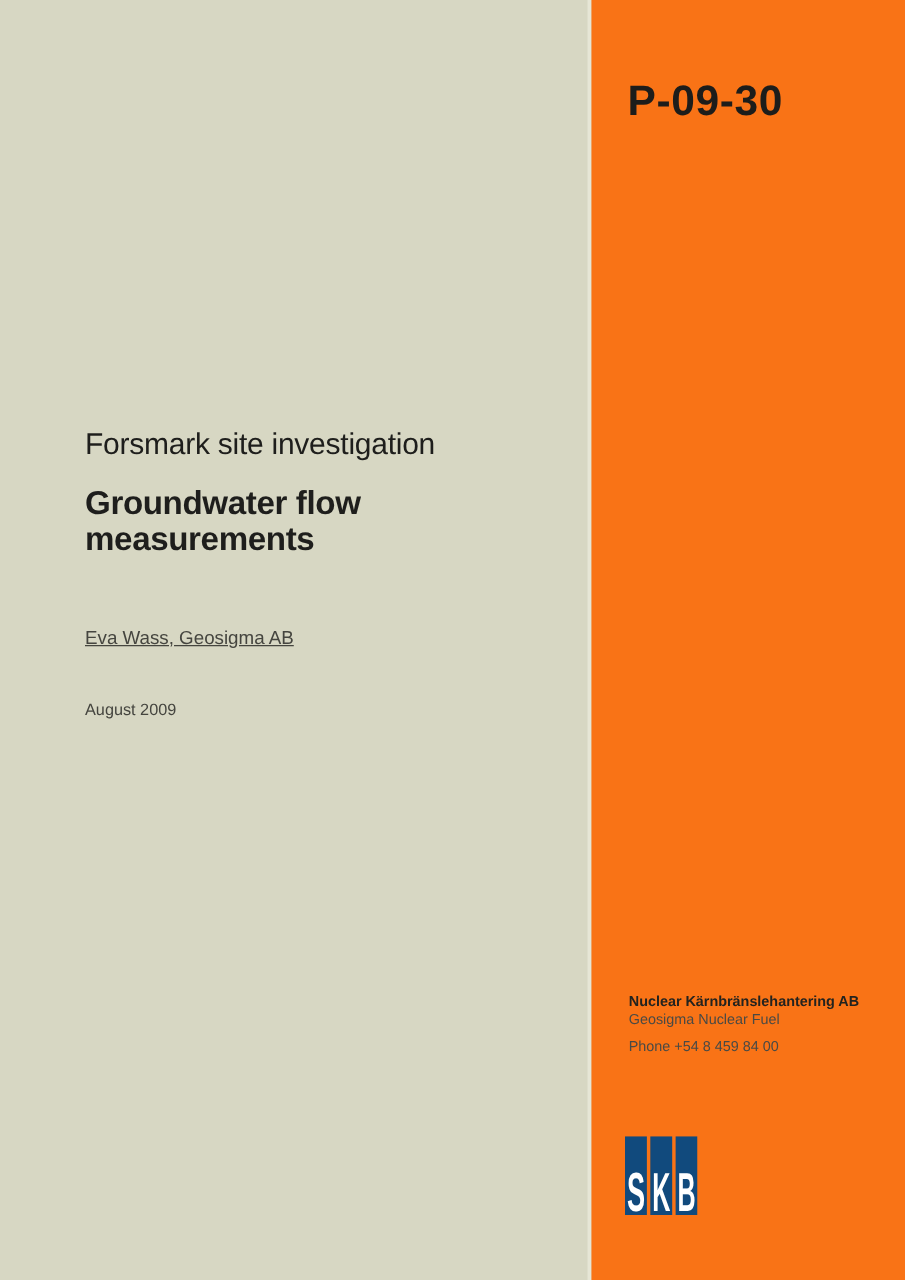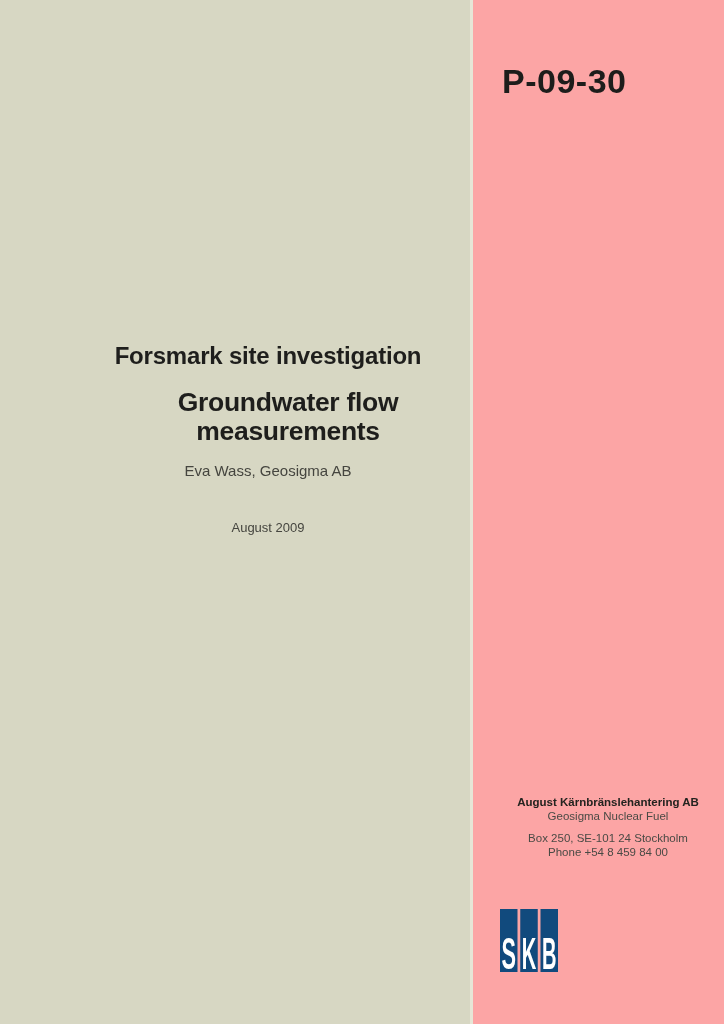--- a/index.html
+++ b/index.html
@@ -7,22 +7,21 @@
   body {
     font-family: "Liberation Sans", sans-serif;
     background: #ffffff;
     position: relative;
     overflow: hidden;
   }
   .page {
     position: absolute;
     left: 0; top: 0;
     width: 724px; height: 1024px;
-    background: #fca5a5;
-    text-align: center;
+    background: #f97316;
   }
   .beige-panel {
     position: absolute;
     left: 0; top: 0;
     width: 473px; height: 1024px;
     background: #d7d7c3;
     border-right: 3px solid #e6e6d6;
   }
   .report-number {
     position: absolute;
@@ -35,45 +34,45 @@
   }
   .title-block {
     position: absolute;
     left: 68px; top: 342px;
     width: 400px;
     color: #1e1e1c;
   }
   .project-title {
     font-size: 24px;
     line-height: 27px;
-    font-weight: bold;
+    font-weight: normal;
     letter-spacing: -0.2px;
   }
   .report-title {
     margin-top: 19px;
     font-size: 26.5px;
     line-height: 28.5px;
     font-weight: bold;
     letter-spacing: -0.3px;
-    margin-left: 40px;
   }
   .report-title span { display: block; }
   .report-subtitle {
     margin-top: 7px;
     font-size: 20px;
     line-height: 23px;
     font-weight: bold;
     letter-spacing: -0.2px;
   }
   .author-line {
-    margin-top: 16px;
+    margin-top: 56px;
     font-size: 15px;
     line-height: 20px;
     font-weight: normal;
     color: #45453f;
+    text-decoration: underline;
   }
   .date-line {
     margin-top: 37px;
     font-size: 13px;
     line-height: 20px;
     color: #45453f;
   }
   .publisher-block {
     position: absolute;
     left: 503px; top: 795px;
@@ -105,24 +104,23 @@
   <div class="title-block">
     <div class="project-title">Forsmark site investigation</div>
     <div class="report-title">
       <span>Groundwater flow measurements</span>
     </div>
     <div class="author-line">Eva Wass, Geosigma AB</div>
     <div class="date-line">August 2009</div>
   </div>
 
   <div class="publisher-block">
-    <div class="publisher-name">August Kärnbränslehantering AB</div>
+    <div class="publisher-name">Nuclear Kärnbränslehantering AB</div>
     <div class="publisher-name-en-1">Geosigma Nuclear Fuel</div>
     <div class="publisher-contact">
-      <div>Box 250, SE-101 24 Stockholm</div>
       <div>Phone +54 8 459 84 00</div>
     </div>
   </div>
 
   <svg class="skb-logo" viewBox="0 0 58 63" xmlns="http://www.w3.org/2000/svg">
     <rect x="0" y="0" width="17.5" height="63" fill="#114a7d"></rect>
     <rect x="20.25" y="0" width="17.5" height="63" fill="#114a7d"></rect>
     <rect x="40.5" y="0" width="17.5" height="63" fill="#114a7d"></rect>
     <text x="1.5" y="59.5" font-family="Liberation Sans, sans-serif" font-weight="bold" font-size="44" fill="#ffffff" textLength="14.5" lengthAdjust="spacingAndGlyphs">S</text>
     <text x="21.75" y="59.5" font-family="Liberation Sans, sans-serif" font-weight="bold" font-size="44" fill="#ffffff" textLength="14.5" lengthAdjust="spacingAndGlyphs">K</text>

